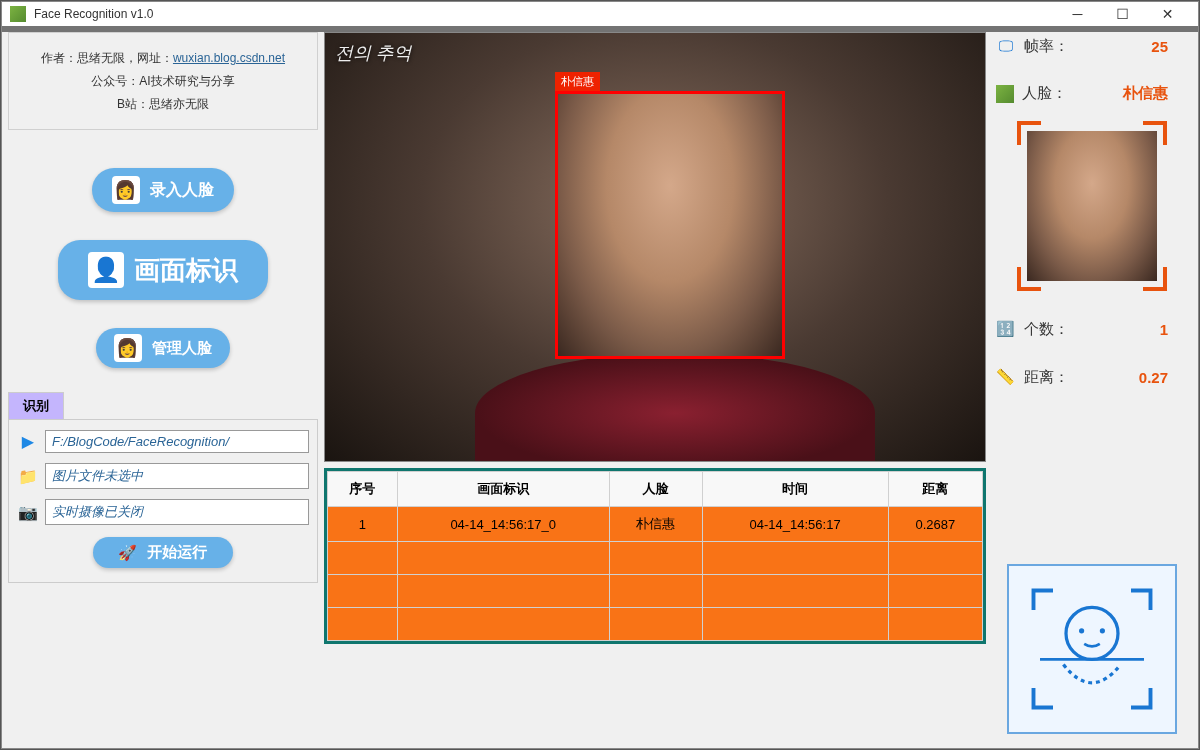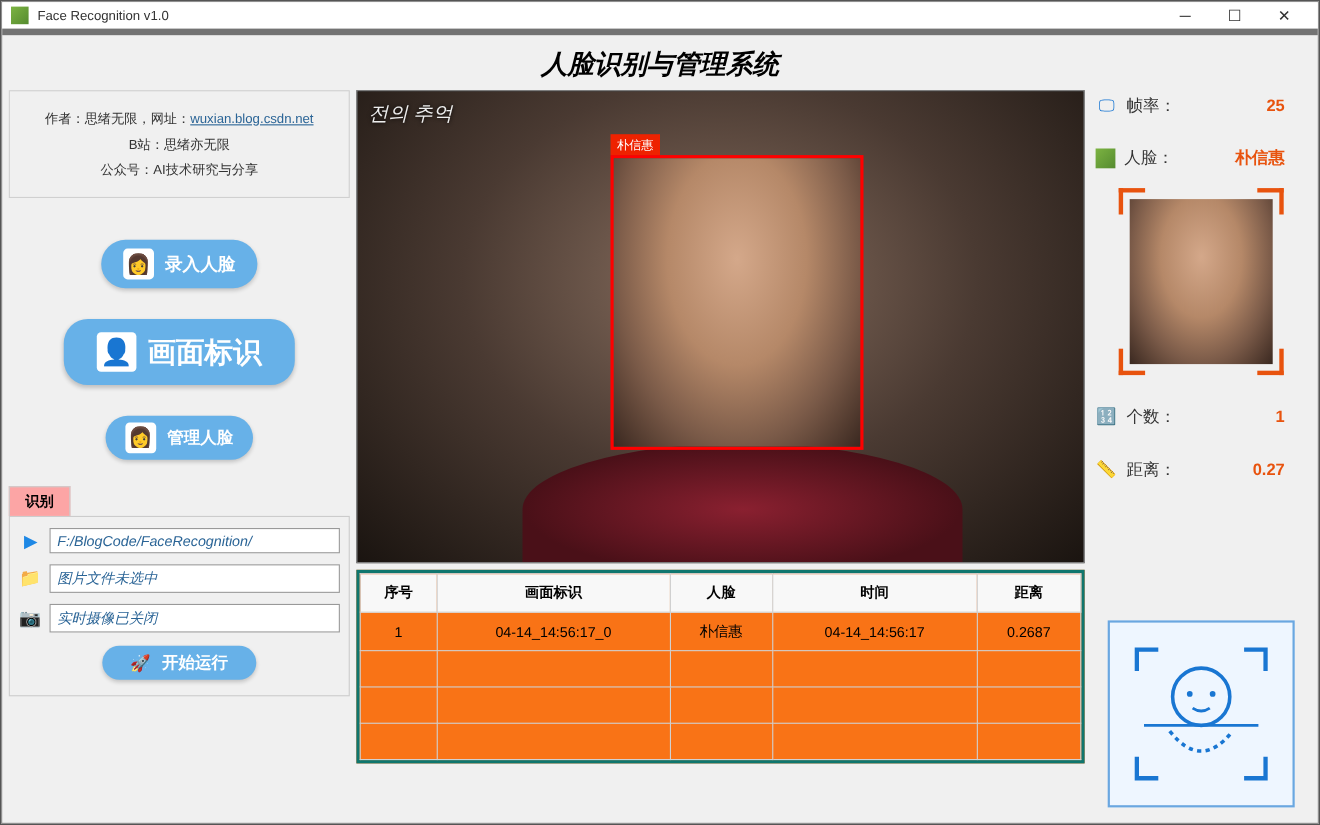--- a/index.html
+++ b/index.html
@@ -15,21 +15,21 @@
 .left-col { width: 310px; display: flex; flex-direction: column; }
 .info-box { border: 1px solid #d0d0d0; background: #f0f0f0; padding: 14px 10px; font-size: 12px; color: #333; text-align: center; line-height: 1.9; }
 .info-box a { color: #2a6496; text-decoration: underline; }
 .btn-col { display: flex; flex-direction: column; align-items: center; gap: 28px; padding: 38px 0 18px; }
 .pill-btn { background: #67b1e8; border-radius: 22px; padding: 8px 20px; display: flex; align-items: center; gap: 10px; color: #fff; font-weight: bold; font-size: 16px; box-shadow: 0 2px 4px rgba(0,0,0,0.2); }
 .pill-btn.large { font-size: 26px; padding: 12px 30px; }
 .pill-btn.small { font-size: 15px; padding: 6px 18px; }
 .pill-icon { width: 28px; height: 28px; background: #fff; border-radius: 4px; display: flex; align-items: center; justify-content: center; font-size: 18px; }
 .pill-icon.big { width: 36px; height: 36px; font-size: 24px; }
 .tab-section { margin-top: 6px; }
-.tab { display: inline-block; background: #fca5a5; border: 1px solid #ccc; border-bottom: none; padding: 4px 14px; font-size: 13px; font-weight: bold; }
+.tab { display: inline-block; background: #c4b5fd; border: 1px solid #ccc; border-bottom: none; padding: 4px 14px; font-size: 13px; font-weight: bold; }
 .tab-content { border: 1px solid #ccc; background: #f0f0f0; padding: 10px 8px; }
 .input-row { display: flex; align-items: center; gap: 6px; margin-bottom: 10px; }
 .row-icon { width: 22px; height: 22px; display: flex; align-items: center; justify-content: center; font-size: 16px; }
 .input-field { flex: 1; border: 1px solid #999; padding: 3px 6px; font-size: 13px; color: #2a6496; font-style: italic; background: #fff; }
 .run-btn { margin: 12px auto 4px; display: flex; }
 .center-col { flex: 1; display: flex; flex-direction: column; gap: 6px; }
 .video-frame { height: 430px; background: #2a2a2a; border: 1px solid #888; position: relative; overflow: hidden; }
 .video-bg { position: absolute; inset: 0; background: radial-gradient(ellipse at 50% 40%, #8a7060 0%, #4a3a32 50%, #1a1410 100%); }
 .korean-text { position: absolute; top: 8px; left: 10px; color: #eee; font-size: 18px; font-style: italic; font-family: serif; text-shadow: 0 0 4px #000; }
 .face-box { position: absolute; left: 230px; top: 58px; width: 230px; height: 268px; border: 3px solid #f00; }
@@ -63,31 +63,30 @@
   <div class="titlebar">
     <div class="titlebar-icon"></div>
     <div class="titlebar-text">Face Recognition v1.0</div>
     <div class="titlebar-btns">
       <div class="titlebar-btn">─</div>
       <div class="titlebar-btn">☐</div>
       <div class="titlebar-btn">✕</div>
     </div>
   </div>
 
-  <div class="app-title">人脸识别与管理系统</div>
 
   <div class="content">
 
     <div class="left-col">
       <div class="info-box">
         <div>
           <span>作者：</span><span>思绪无限</span><span>，网址：</span><a>wuxian.blog.csdn.net</a>
         </div>
+        <div><span>公众号：</span><span>AI技术研究与分享</span></div>
         <div><span>B站：</span><span>思绪亦无限</span></div>
-        <div><span>公众号：</span><span>AI技术研究与分享</span></div>
       </div>
 
       <div class="btn-col">
         <div class="pill-btn">
           <div class="pill-icon">👩</div>
           <span>录入人脸</span>
         </div>
         <div class="pill-btn large">
           <div class="pill-icon big">👤</div>
           <span>画面标识</span>

